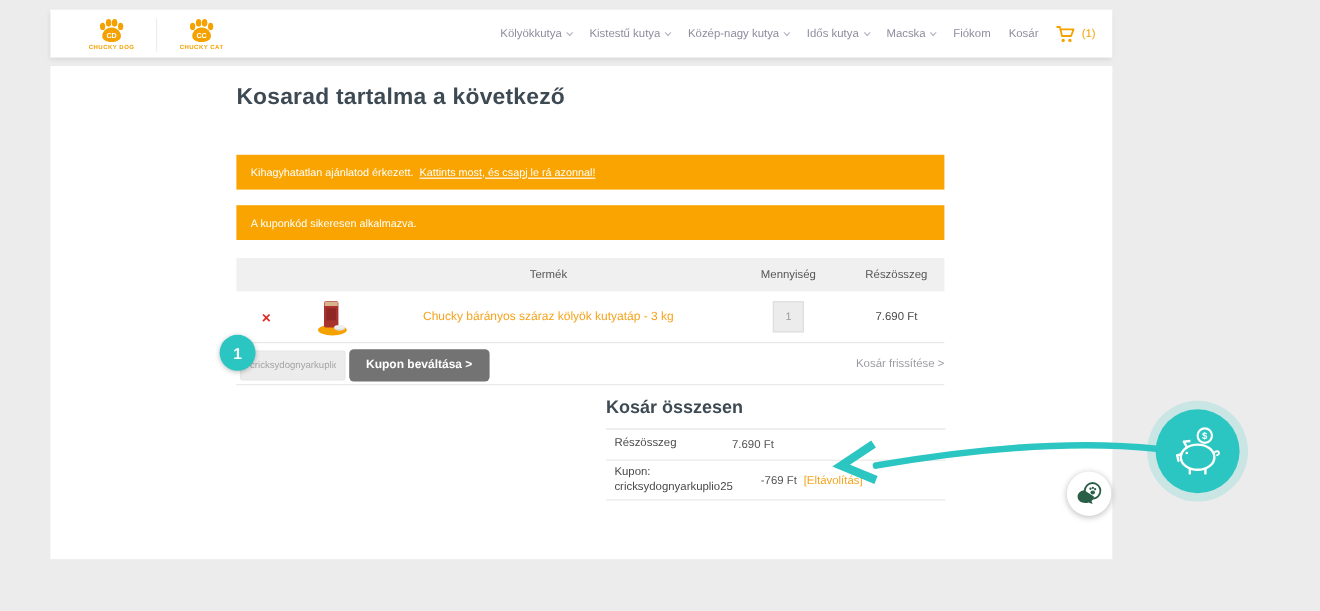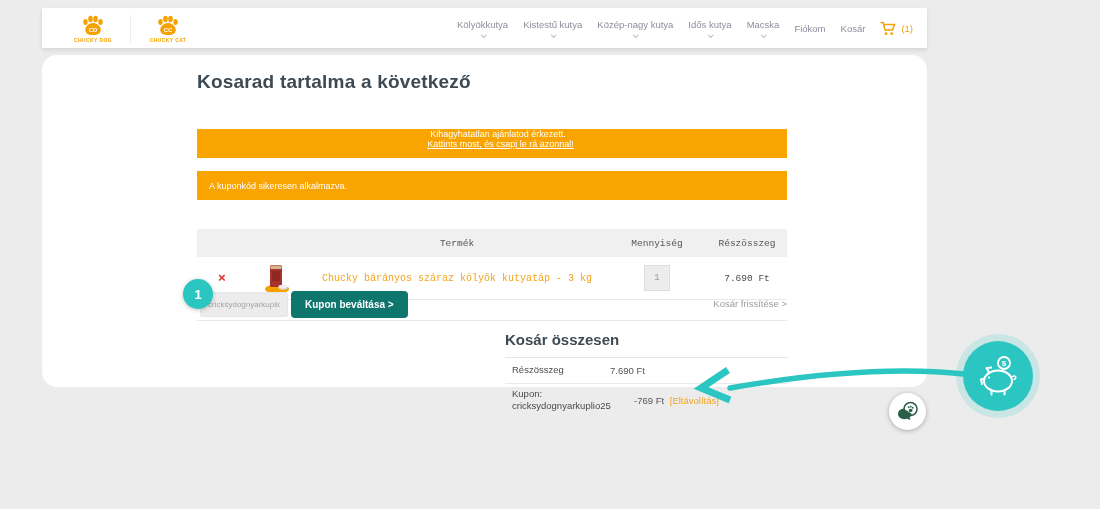--- a/index.html
+++ b/index.html
@@ -8,53 +8,53 @@
   .canvas { position:absolute; left:0; top:0; width:1100px; height:509px; background:#ececec; }
 
   
   .header { position:absolute; left:42px; top:8px; width:885px; height:40px; background:#fff;
             box-shadow:0 2px 4px rgba(0,0,0,.10); }
   .logos { position:absolute; left:20px; top:2px; height:38px; display:flex; align-items:center; }
   .logo { width:62px; display:flex; flex-direction:column; align-items:center; cursor:pointer; }
   .logo-label { font-size:5px; font-weight:bold; letter-spacing:.4px; color:#f5a100; text-transform:uppercase; margin-top:1px; white-space:nowrap; }
   .logo-divider { width:1px; height:28px; background:#ededed; margin:0 6px; }
   .nav { position:absolute; right:14px; top:0; height:40px; display:flex; align-items:center; gap:15px; }
-  .nav-item { font-size:9.5px; color:#8d8d9e; display:flex; align-items:center; gap:4px; white-space:nowrap; cursor:pointer;flex-direction:column; }
+  .nav-item { font-size:9.5px; color:#8d8d9e; display:flex; align-items:center; gap:4px; white-space:nowrap; cursor:pointer; }
   .chev { width:4px; height:4px; border-right:1.4px solid #b8b8c4; border-bottom:1.4px solid #b8b8c4;
           transform:rotate(45deg) translateY(-1px); display:inline-block; }
   .cart-group { display:flex; align-items:center; gap:4px; cursor:pointer; }
   .cart-count { font-size:9.5px; color:#f5a100; }
 
   
-  .main { position:absolute; left:42px; top:55px; width:885px; height:332px; background:#fff;border-radius:15px; }
+  .main { position:absolute; left:42px; top:55px; width:885px; height:411px; background:#fff; }
   .page-title { position:absolute; left:155px; top:16px; font-size:19px; font-weight:bold; color:#3e4a53; letter-spacing:.2px; }
 
   .banner { position:absolute; left:155px; width:590px; height:29px; background:#f9a401; color:#fff;
             font-size:9px; display:flex; align-items:center; padding-left:12px; }
-  .banner-1 { top:74px;flex-direction:column; }
+  .banner-1 { top:74px; }
   .banner-2 { top:116px; }
   .banner-link { text-decoration:underline; margin-left:5px; cursor:pointer; }
 
-  .cart-table { position:absolute; left:155px; top:174px; width:590px;font-family:Liberation Mono, monospace; }
+  .cart-table { position:absolute; left:155px; top:160px; width:590px; }
   .t-grid { display:grid; grid-template-columns:50px 60px 300px 100px 80px; align-items:center; }
   .t-head { height:28px; background:#f0f0f0; font-size:9.5px; color:#555; }
   .t-head .cell { text-align:center; }
   .t-row { height:43px; border-bottom:1px solid #e8e8e8; background:#fff; }
   .remove-x { color:#e02b27; font-weight:bold; font-size:13px; text-align:center; cursor:pointer; line-height:1; }
   .thumb-cell { display:flex; justify-content:center; }
   .prod-name { color:#f5a31c; font-size:10px; text-align:center; cursor:pointer; padding:0 4px; }
   .qty-cell { display:flex; justify-content:center; }
   .qty-box { width:26px; height:26px; background:#ececec; border:1px solid #dedede; color:#9b9b9b;
              font-size:9px; display:flex; align-items:center; justify-content:center; }
   .subtotal-cell { font-size:9.5px; color:#4a4a4a; text-align:center; }
 
   .coupon-input { position:absolute; left:158px; top:237px; width:88px; height:25px; background:#ececec;
                   border:1px solid #e6e6e6; border-radius:2px; font-size:8px; color:#a5a5a5; padding:0 7px;
                   font-family:"Liberation Sans", sans-serif; }
-  .coupon-btn { position:absolute; left:249px; top:236px; height:27px; background:#0f766e; border:none;
+  .coupon-btn { position:absolute; left:249px; top:236px; height:27px; background:#737373; border:none;
                 border-radius:4px; color:#fff; font-weight:bold; font-size:10px; padding:4px 14px; cursor:pointer;
                 font-family:"Liberation Sans", sans-serif; }
   .update-link { position:absolute; left:600px; top:243px; width:145px; text-align:right; font-size:9.5px;
                  color:#9b9ba3; cursor:pointer; }
   .table-bottom-line { position:absolute; left:155px; top:265px; width:590px; height:1px; background:#e8e8e8; }
 
   .summary-title { position:absolute; left:463px; top:276px; font-size:15px; font-weight:bold; color:#3e4a53; }
   .summary { position:absolute; left:463px; top:302px; width:283px; border-top:1px solid #e5e5e5; }
   .sum-row { display:grid; grid-template-columns:105px 1fr; border-bottom:1px solid #e9e9e9; align-items:center; }
   .sum-row-1 { height:26px; }

